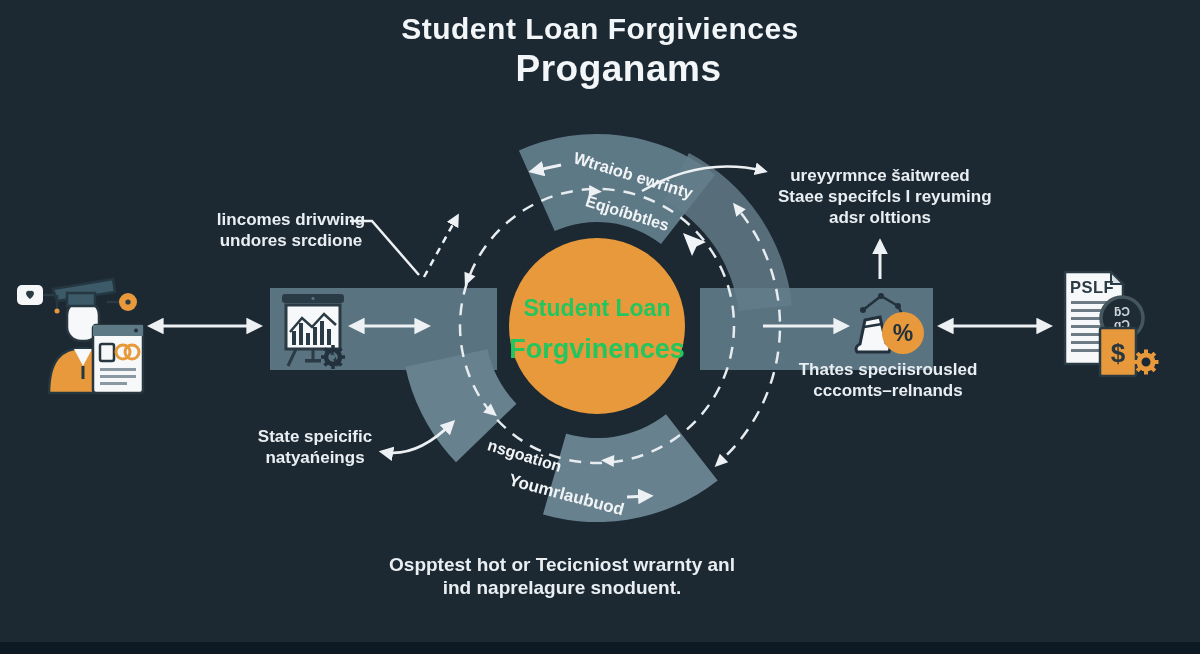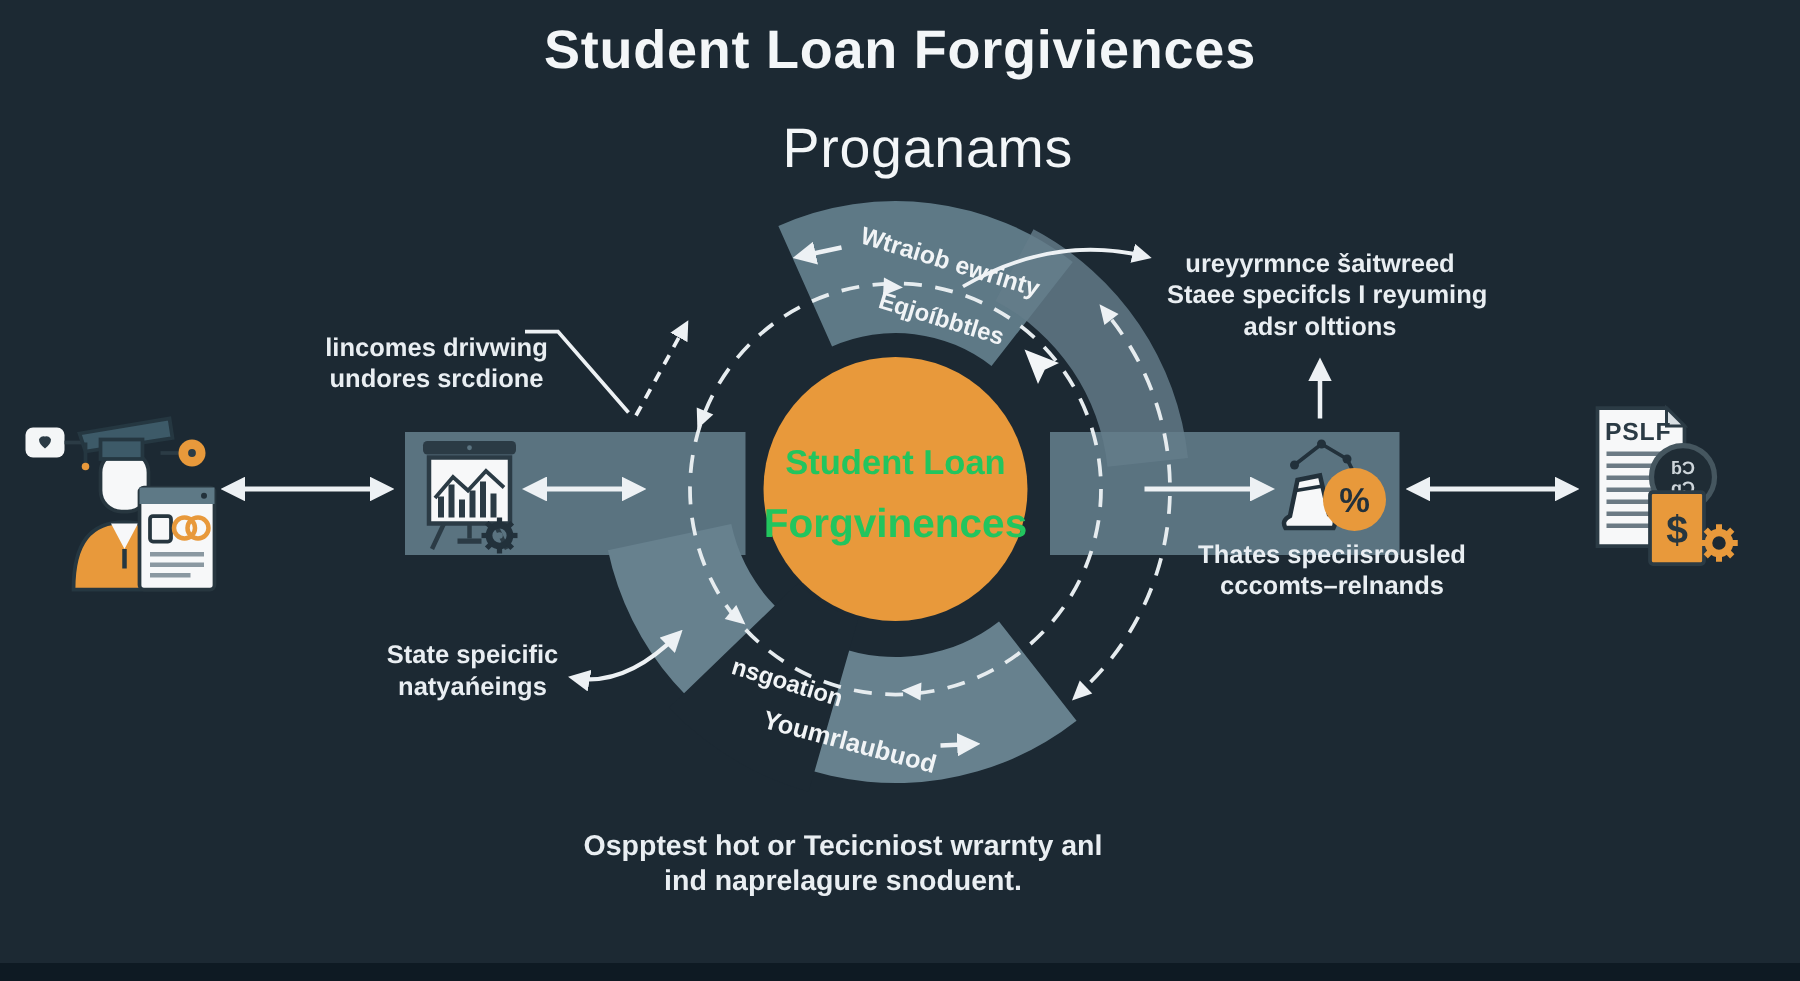--- a/index.html
+++ b/index.html
@@ -3,22 +3,22 @@
 <meta charset="utf-8">
 <style>
   html,body{margin:0;padding:0;background:#10161c;}
   .stage{
     position:relative;width:1200px;height:654px;overflow:hidden;
     background:#1c2933;
     font-family:"Liberation Sans", sans-serif;
   }
   .stage svg.diagram{position:absolute;left:0;top:0;}
   .title{position:absolute;left:0;right:0;top:12px;text-align:center;color:#f3f6f8;}
-  .title .t1{font-size:36px;font-weight:700;letter-spacing:.5px;}
-  .title .t2{font-size:37px;font-weight:400;margin-top:24px;letter-spacing:.5px;padding-left:37px;}
+  .title .t1{font-size:30px;font-weight:700;letter-spacing:.5px;}
+  .title .t2{font-size:37px;font-weight:700;margin-top:2px;letter-spacing:.5px;padding-left:37px;}
   .ann{position:absolute;color:#e9eef2;font-weight:700;font-size:17px;line-height:21px;text-align:center;}
   .ann div{white-space:nowrap;}
   .caption{font-size:19px;line-height:23px;}
   .centerText{position:absolute;left:505px;top:295px;width:184px;text-align:center;color:#22c55e;}
   .centerText .c1{font-size:23px;font-weight:700;}
   .centerText .c2{font-size:27px;font-weight:700;margin-top:12px;}
   .arcLabel{position:absolute;color:#f1f4f6;font-weight:700;white-space:nowrap;transform-origin:left center;}
   .al-to{left:574px;top:148px;font-size:16.5px;transform:rotate(17deg);}
   .al-ti{left:586px;top:192px;font-size:16px;transform:rotate(17deg);}
   .al-bi{left:488px;top:436px;font-size:16px;transform:rotate(17deg);}
@@ -190,21 +190,21 @@
   <div class="centerText">
     <div class="c1">Student Loan</div>
     <div class="c2">Forgvinences</div>
   </div>
 
   <div class="arcLabel al-to">Wtraiob ewrinty</div>
   <div class="arcLabel al-ti">Eqjoíbbtles</div>
   <div class="arcLabel al-bi">nsgoation</div>
   <div class="arcLabel al-bo">Youmrlaubuod</div>
 
-  <div class="ann" style="left:215px;top:221px;width:152px;">
+  <div class="ann" style="left:215px;top:209px;width:152px;">
     <div>lincomes drivwing</div>
     <div>undores srcdione</div>
   </div>
 
   <div class="ann" style="left:778px;top:165px;width:204px;">
     <div>ureyyrmnce šaitwreed</div>
     <div>Staee specifcls I reyuming</div>
     <div>adsr olttions</div>
   </div>
 

